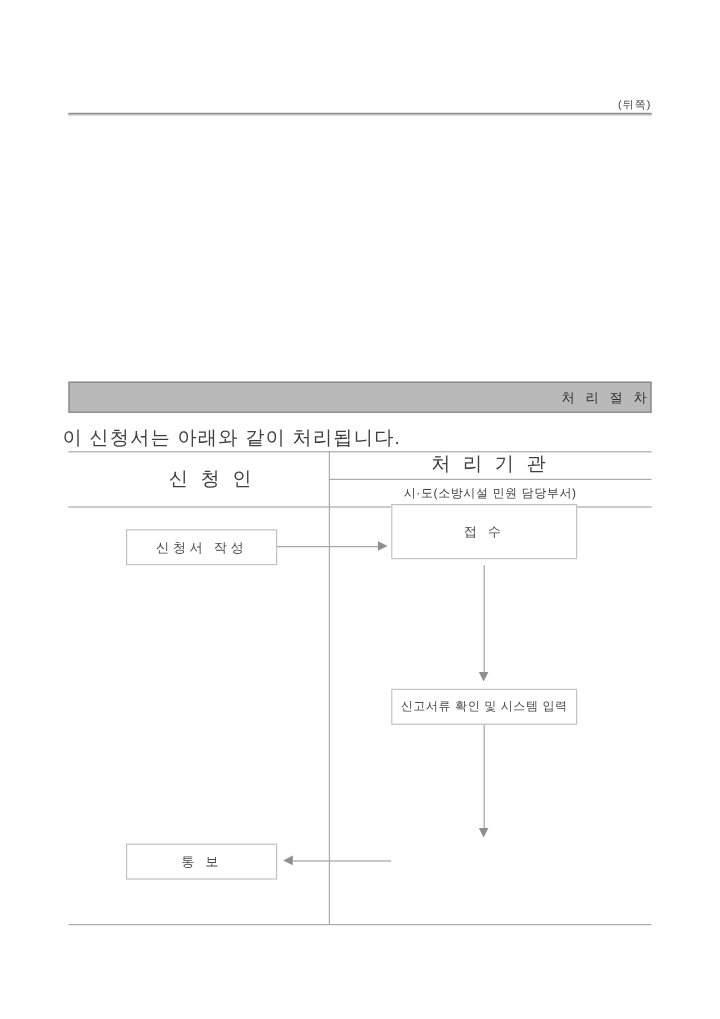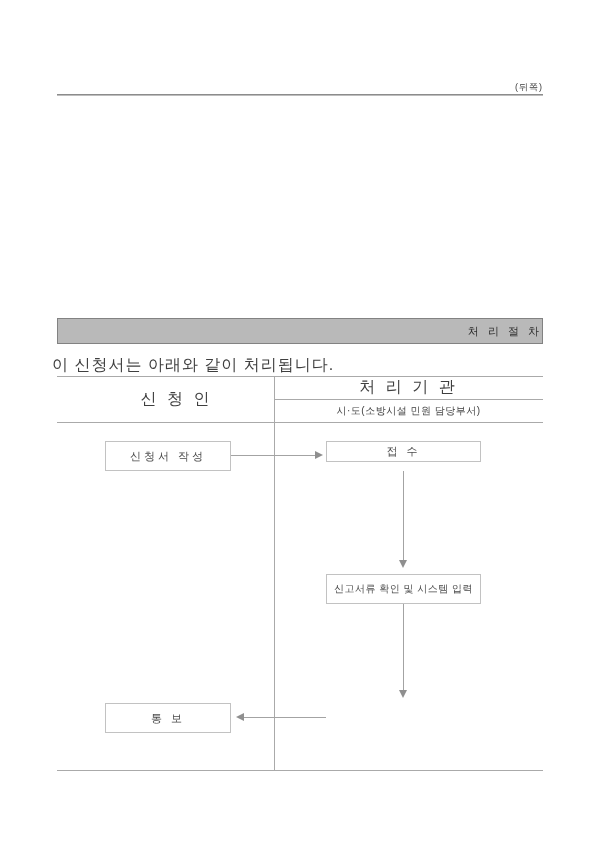--- a/index.html
+++ b/index.html
@@ -79,21 +79,21 @@
     border: 1px solid #c2c2c2;
     background: #ffffff;
     display: flex;
     align-items: center;
     justify-content: center;
     font-size: 11px;
     letter-spacing: 3px;
     color: #4a4a4a;
   }
   .fbox-write    { left: 105px; top: 441px; width: 126px; height: 30px; }
-  .fbox-receipt  { left: 326px; top: 441px; width: 155px; height: 21px; }
+  .fbox-receipt  { left: 326px; top: 420px; width: 155px; height: 46px; }
   .fbox-review   { left: 326px; top: 574px; width: 155px; height: 30px; letter-spacing: 0.5px; font-size: 10px; }
   .fbox-draft    { left: 326px; top: 703px; width: 155px; height: 30px; }
   .fbox-notify   { left: 105px; top: 703px; width: 126px; height: 30px; }
   .arrow-shaft { position: absolute; background: #a3a3a3; }
   .shaft-h1 { left: 231px; top: 455px; width: 85px;  height: 1px; }
   .shaft-v1 { left: 403px; top: 471px; width: 1px;   height: 89px; }
   .shaft-v2 { left: 403px; top: 604px; width: 1px;   height: 86px; }
   .shaft-h2 { left: 244px; top: 717px; width: 82px;  height: 1px; }
   .ah { position: absolute; width: 0; height: 0; }
   .ah-right {

